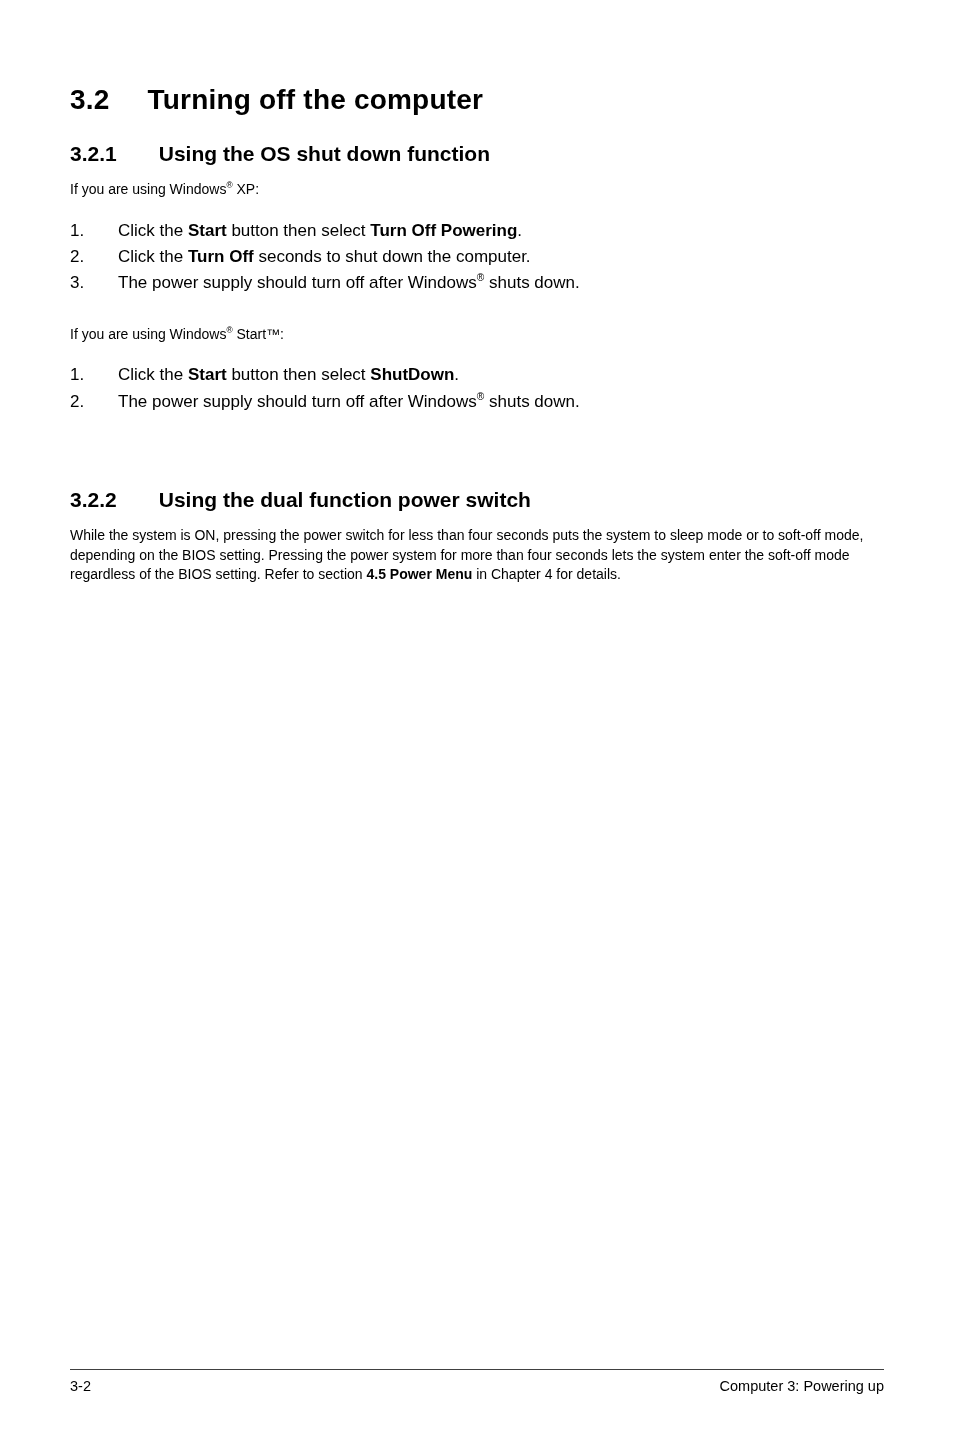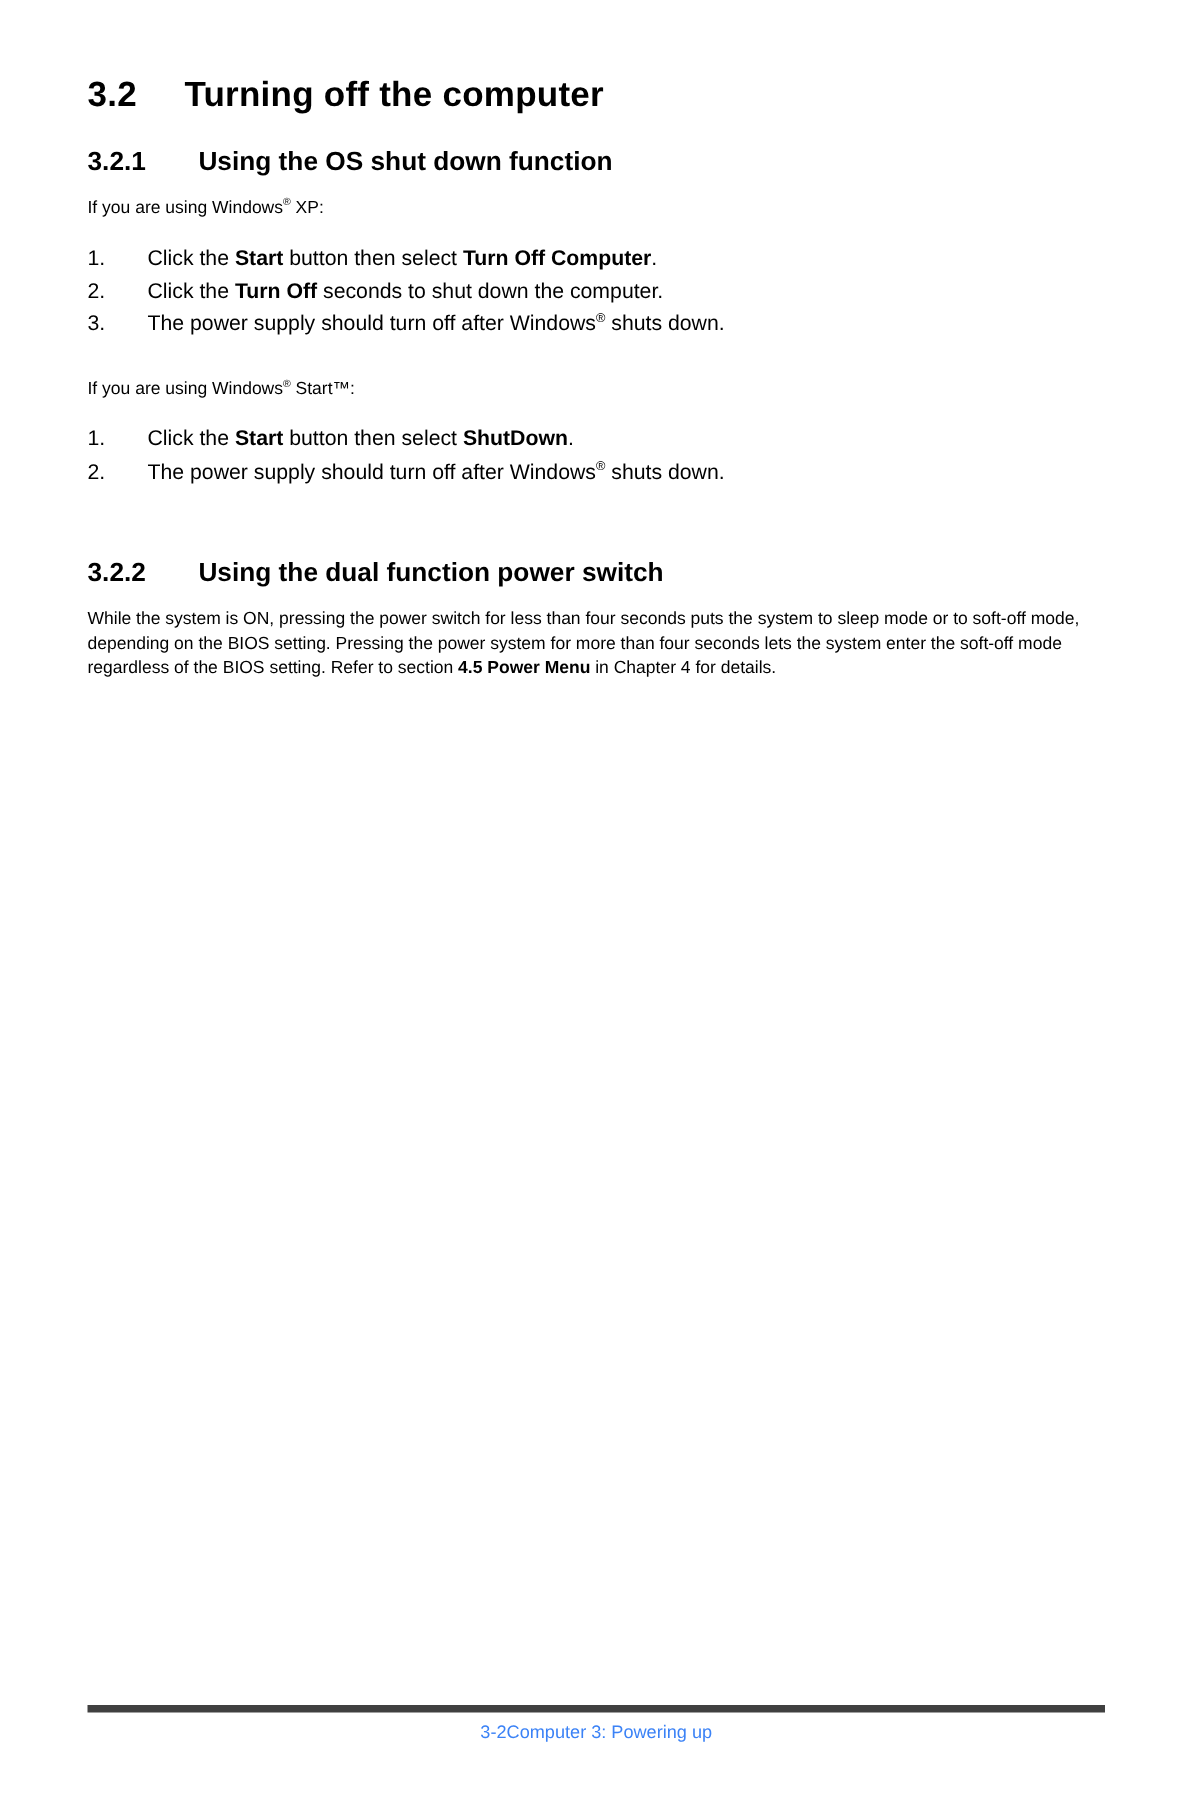--- a/index.html
+++ b/index.html
@@ -18,25 +18,27 @@
   }
   .section-title {
     font-size: 28px;
     font-weight: bold;
     margin-bottom: 26px;
     letter-spacing: 0.2px;
   }
   .section-number {
     display: inline-block;
     margin-right: 38px;
+    margin-top: 24px;
   }
   .subsection-title {
     font-size: 21px;
     font-weight: bold;
     margin-bottom: 14px;
+    margin-top: 17px;
   }
   .subsection-number {
     display: inline-block;
     margin-right: 42px;
   }
   .body-text {
     font-size: 14px;
     line-height: 1.4;
     margin-bottom: 18px;
   }
@@ -60,47 +62,47 @@
     vertical-align: super;
   }
   .gap-large {
     height: 28px;
   }
   .footer {
     position: absolute;
     bottom: 44px;
     left: 70px;
     right: 70px;
-    border-top: 6px solid #404040;
+    border-top: 1px solid #404040;
     padding-top: 8px;
     font-size: 14.5px;
     display: flex;
-    justify-content: center;
-    color: #3b82f6;
+    justify-content: space-between;
+    color: #000000;
   }
 </style>
 </head>
 <body>
 
 <div class="section-title">
   <span class="section-number">3.2</span><span>Turning off the computer</span>
 </div>
 
 <div class="subsection-title">
   <span class="subsection-number">3.2.1</span><span>Using the OS shut down function</span>
 </div>
 
 <div class="body-text">
   <span>If you are using Windows</span><sup>®</sup><span> XP:</span>
 </div>
 
 <div class="ol-list">
   <div class="ol-item">
     <div class="ol-num">1.</div>
-    <div class="ol-text"><span>Click the </span><b>Start</b><span> button then select </span><b>Turn Off Computer</b><span>.</span></div>
+    <div class="ol-text"><span>Click the </span><b>Start</b><span> button then select </span><b>Turn Off Powering</b><span>.</span></div>
   </div>
   <div class="ol-item">
     <div class="ol-num">2.</div>
     <div class="ol-text"><span>Click the </span><b>Turn Off</b><span> seconds to shut down the computer.</span></div>
   </div>
   <div class="ol-item">
     <div class="ol-num">3.</div>
     <div class="ol-text"><span>The power supply should turn off after Windows</span><sup>®</sup><span> shuts down.</span></div>
   </div>
 </div>

